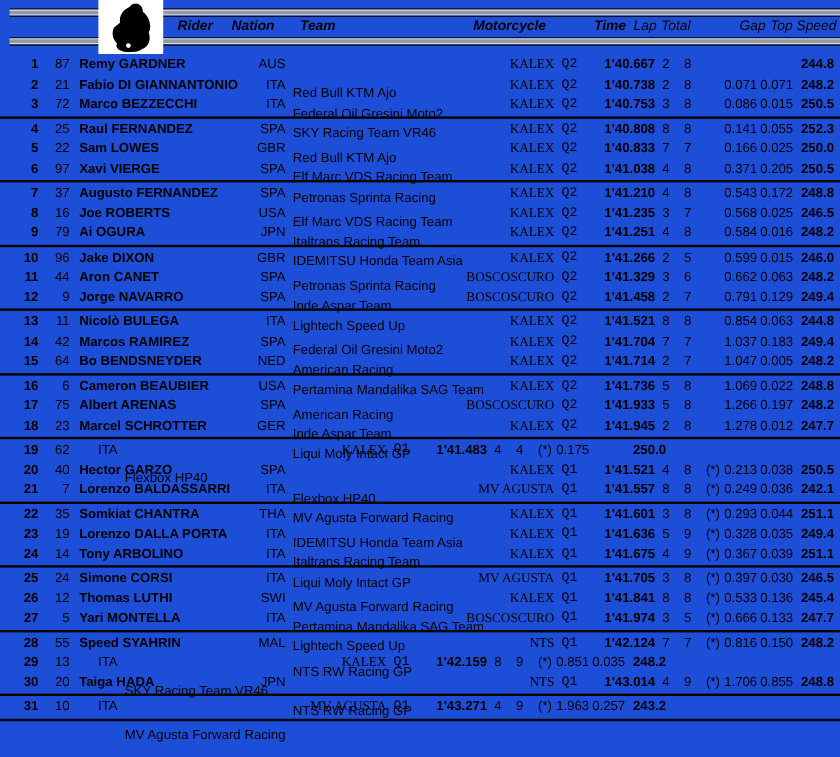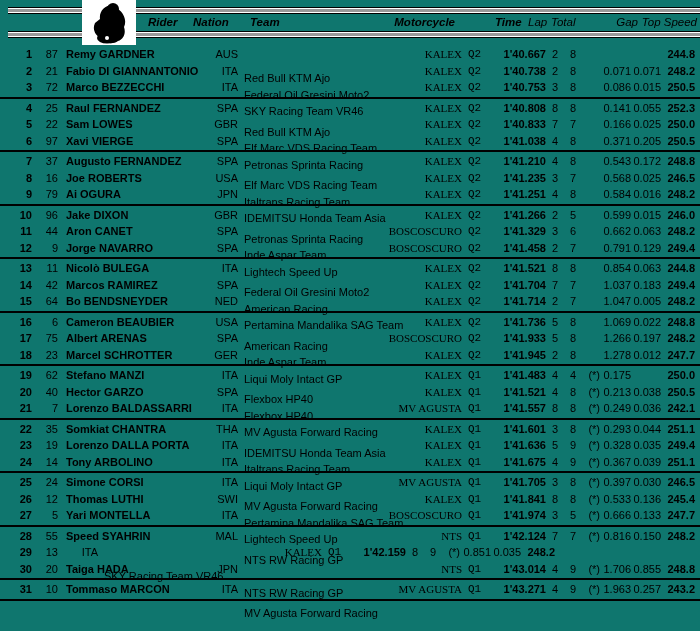--- a/index.html
+++ b/index.html
@@ -1,19 +1,19 @@
 <!DOCTYPE html>
 <html><head>
 <meta charset="utf-8">
 <style>
   html,body{margin:0;padding:0;background:#fff;}
   #sheet{
     position:relative;
     width:700px;height:631px;
-    background:#0f766e;
+    background:#1d4ed8;
     font-family:"Liberation Sans","DejaVu Sans",sans-serif;
     color:#000;
     overflow:hidden;
   }
   
   #hdr{position:relative;width:700px;height:46px;}
   .rule{position:absolute;left:8px;right:0;height:7px;}
   .rule .l1{height:1px;background:#000;}
   .rule .l2{height:1px;background:#fff;}
   .rule .l3{height:3px;background:#999;}
@@ -448,21 +448,20 @@
     <span class="c c-star"></span>
     <span class="c c-g1">1.278</span>
     <span class="c c-g2">0.012</span>
     <span class="c c-spd">247.7</span>
   </div>
 <div class="group-sep"></div>
   <div class="row">
     <span class="c c-pos">19</span>
     <span class="c c-num">62</span>
     <span class="c c-sp1"></span>
-    <span class="c c-name">Stefano MANZI</span>
     <span class="c c-nat">ITA</span>
     <span class="c c-sp2"></span>
     <span class="c c-team">Flexbox HP40</span>
     <span class="c c-bike">KALEX</span>
     <span class="c c-sp3"></span>
     <span class="c c-q">Q1</span>
     <span class="c c-time">1'41.483</span>
     <span class="c c-lap">4</span>
     <span class="c c-tot">4</span>
     <span class="c c-star">(*)</span>
@@ -687,21 +686,20 @@
     <span class="c c-star">(*)</span>
     <span class="c c-g1">1.706</span>
     <span class="c c-g2">0.855</span>
     <span class="c c-spd">248.8</span>
   </div>
 <div class="group-sep"></div>
   <div class="row">
     <span class="c c-pos">31</span>
     <span class="c c-num">10</span>
     <span class="c c-sp1"></span>
-    <span class="c c-name">Tommaso MARCON</span>
     <span class="c c-nat">ITA</span>
     <span class="c c-sp2"></span>
     <span class="c c-team">MV Agusta Forward Racing</span>
     <span class="c c-bike">MV AGUSTA</span>
     <span class="c c-sp3"></span>
     <span class="c c-q">Q1</span>
     <span class="c c-time">1'43.271</span>
     <span class="c c-lap">4</span>
     <span class="c c-tot">9</span>
     <span class="c c-star">(*)</span>

